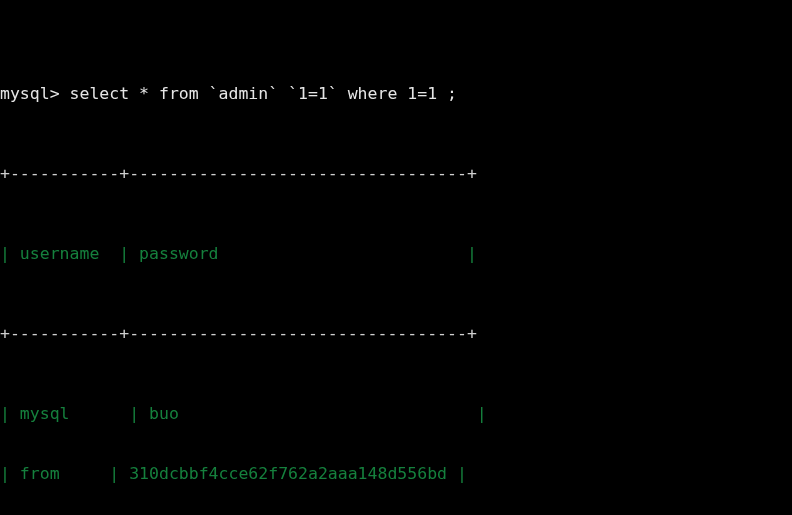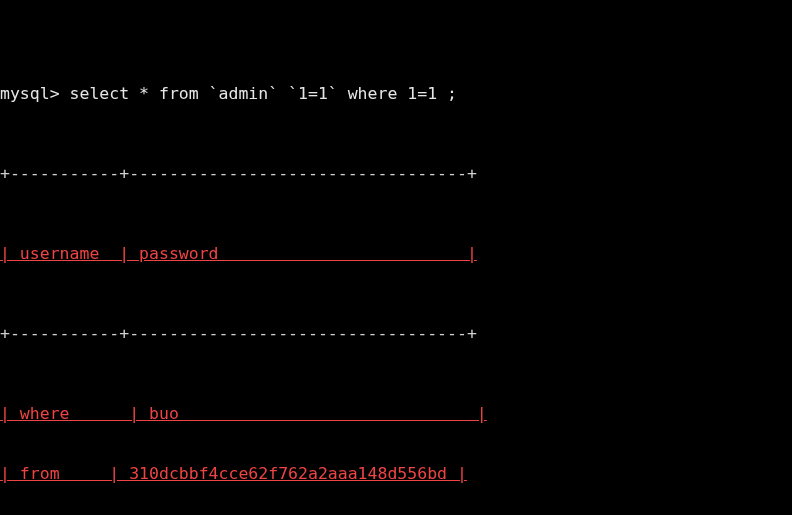--- a/index.html
+++ b/index.html
@@ -31,39 +31,38 @@
     white-space: pre;
     font-family: "DejaVu Sans Mono", "Liberation Mono", monospace;
   }
   .prompt-line {
     color: #e6e6e6;
   }
   .rule-line {
     color: #cfcfcf;
   }
   .row-line {
-    color: #ef4444;
-    text-decoration: underline;
+    color: #15803d;
   }
 </style>
 </head>
 <body>
 
 <div id="terminal">
 
   
   <div class="line prompt-line">mysql&gt; select * from `admin` `1=1` where 1=1 ;</div>
 
   <div class="line rule-line">+-----------+----------------------------------+</div>
 
   <div class="line row-line">| username  | password                         |</div>
 
   <div class="line rule-line">+-----------+----------------------------------+</div>
 
-  <div class="line row-line">| where      | buo                              |</div>
+  <div class="line row-line">| mysql      | buo                              |</div>
   <div class="line row-line">| from     | 310dcbbf4cce62f762a2aaa148d556bd |</div>
   
   
   
   
 
   
 
   
 

